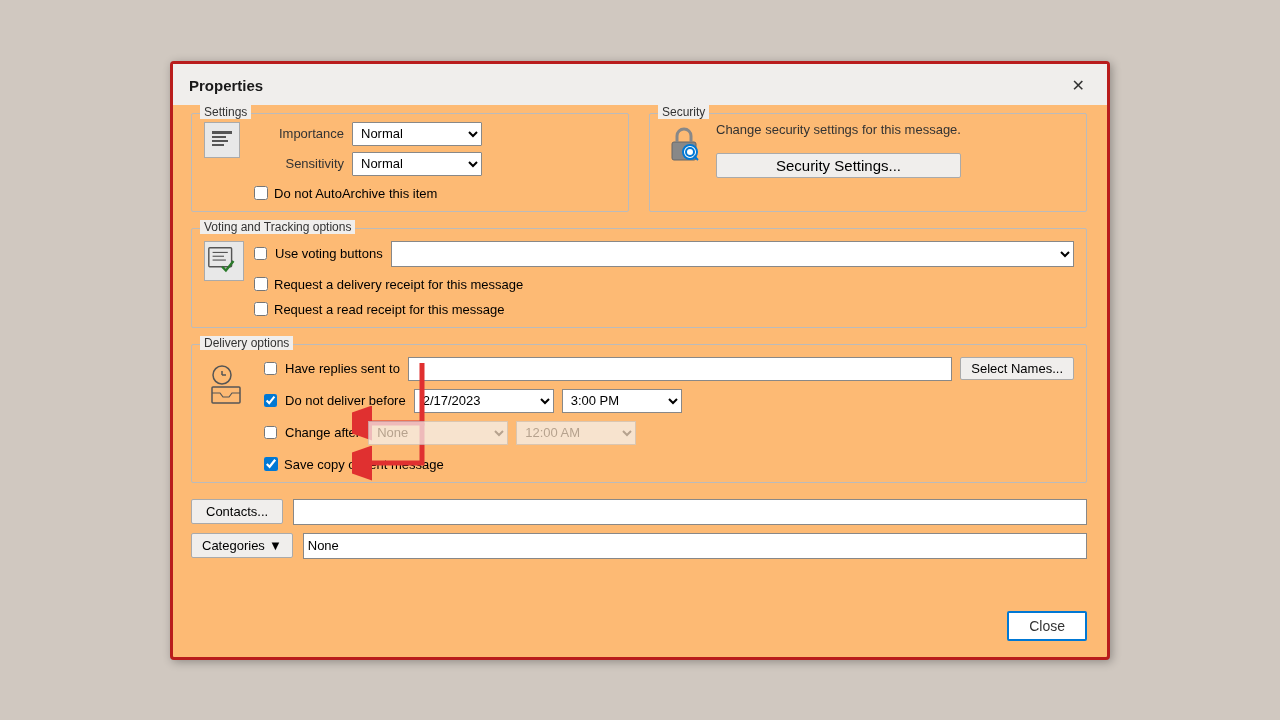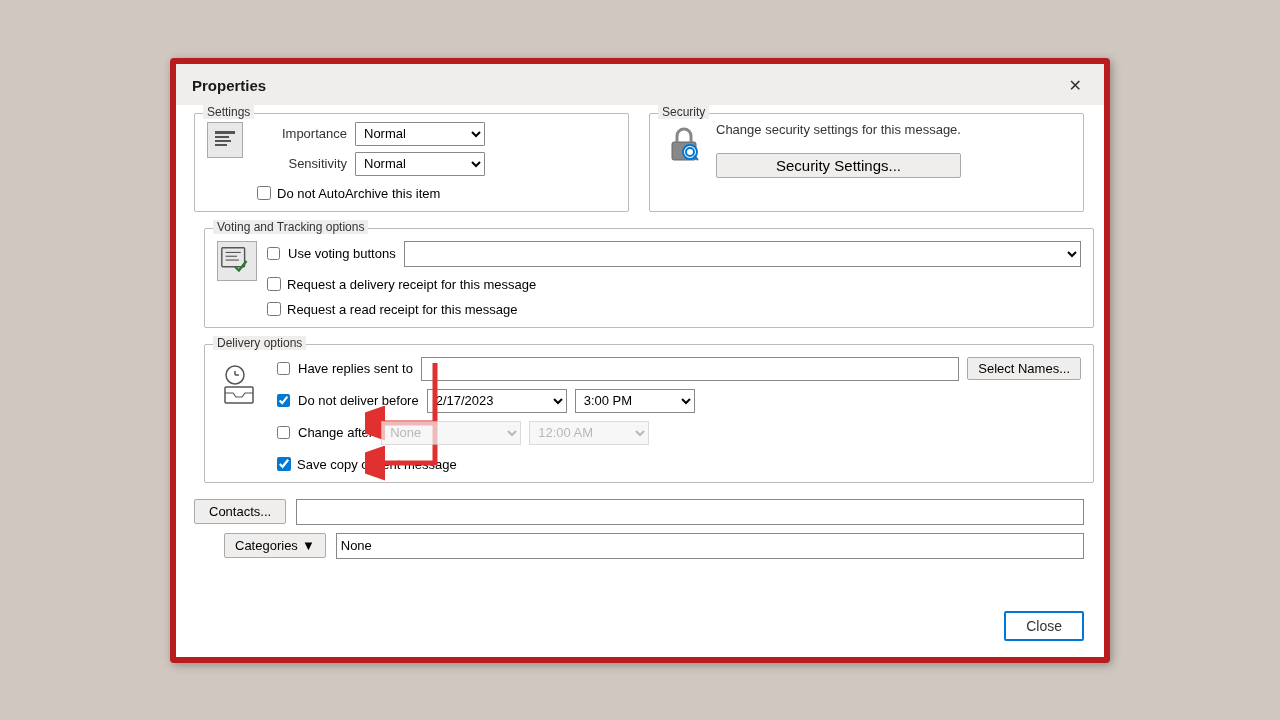--- a/index.html
+++ b/index.html
@@ -8,22 +8,22 @@
       font-family: 'Segoe UI', Tahoma, Geneva, Verdana, sans-serif;
       font-size: 13px;
       display: flex;
       align-items: center;
       justify-content: center;
       width: 1280px;
       height: 720px;
       overflow: hidden;
     }
     .dialog {
-      background: #ffffff;
-      border: 6px solid #b91c1c;
+      background: #fdba74;
+      border: 3px solid #b91c1c;
       border-radius: 4px;
       width: 940px;
       box-shadow: 2px 2px 10px rgba(0,0,0,0.3);
       position: relative;
     }
     .title-bar {
       background: #f0eeec;
       padding: 10px 16px 8px 16px;
       display: flex;
       align-items: center;
@@ -60,21 +60,20 @@
       position: relative;
     }
     .section-full {
       flex: none;
       width: 100%;
       border: 1px solid #bbb;
       border-radius: 2px;
       padding: 8px 12px 10px 12px;
       position: relative;
       margin-bottom: 16px;
-      margin-left: 10px;
     }
     .section-label {
       position: absolute;
       top: -9px;
       left: 8px;
       background: #f0eeec;
       padding: 0 4px;
       font-size: 12px;
       color: #333;
       font-weight: 400;
@@ -271,21 +270,20 @@
     .categories-btn {
       background: #f0eeec;
       border: 1px solid #aaa;
       padding: 4px 10px;
       font-size: 13px;
       cursor: pointer;
       border-radius: 2px;
       display: flex;
       align-items: center;
       gap: 4px;
-      margin-left: 30px;
     }
     .contacts-input {
       flex: 1;
       height: 26px;
       border: 1px solid #888;
       background: white;
       font-size: 13px;
       padding: 2px 4px;
     }
     .categories-input {

